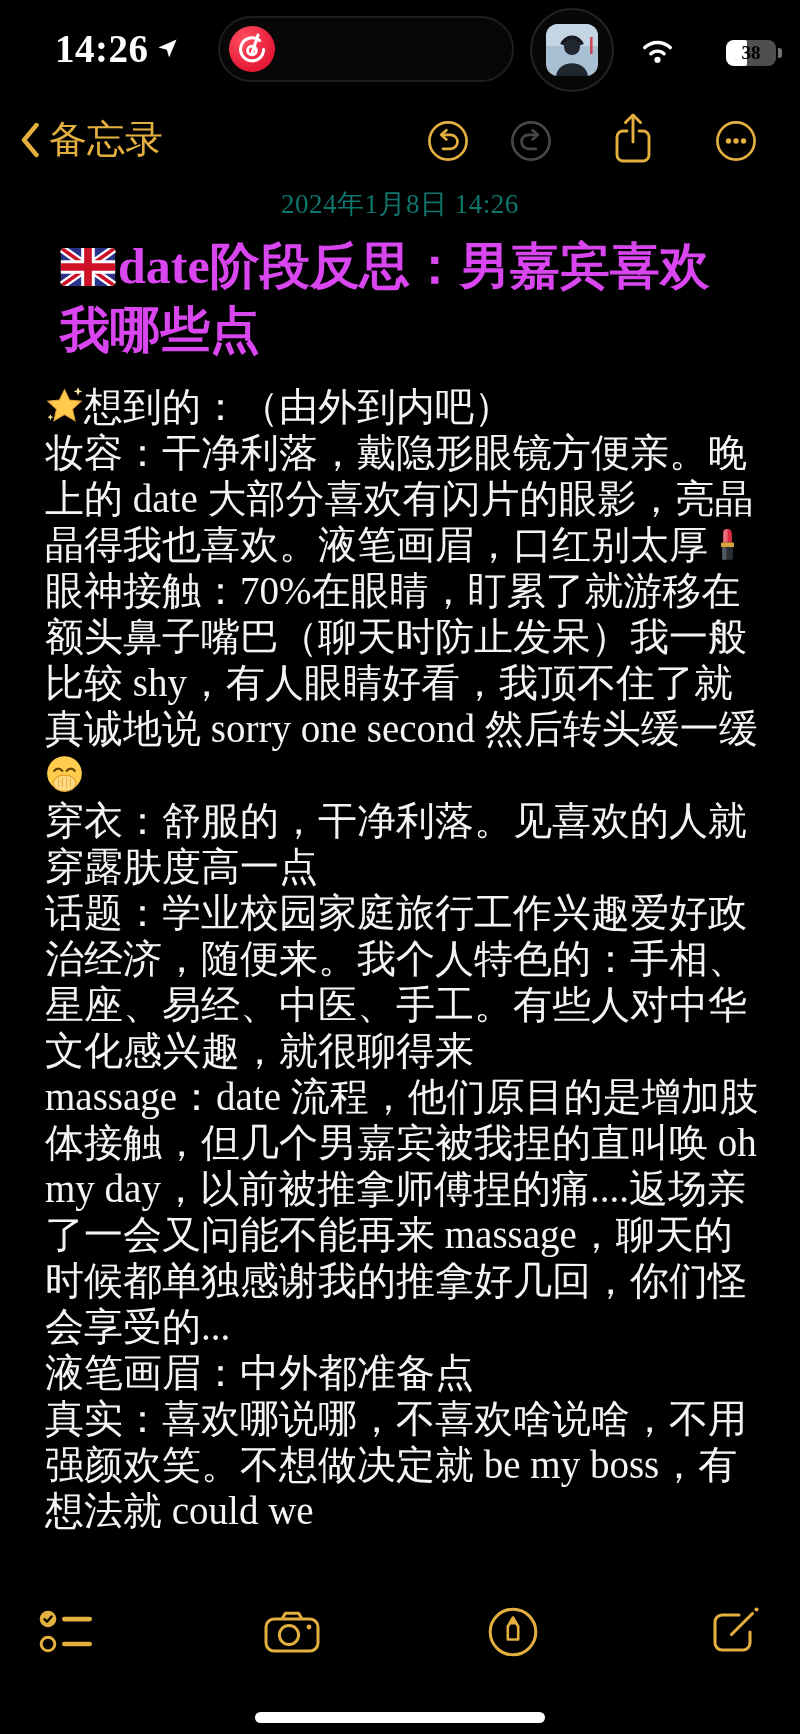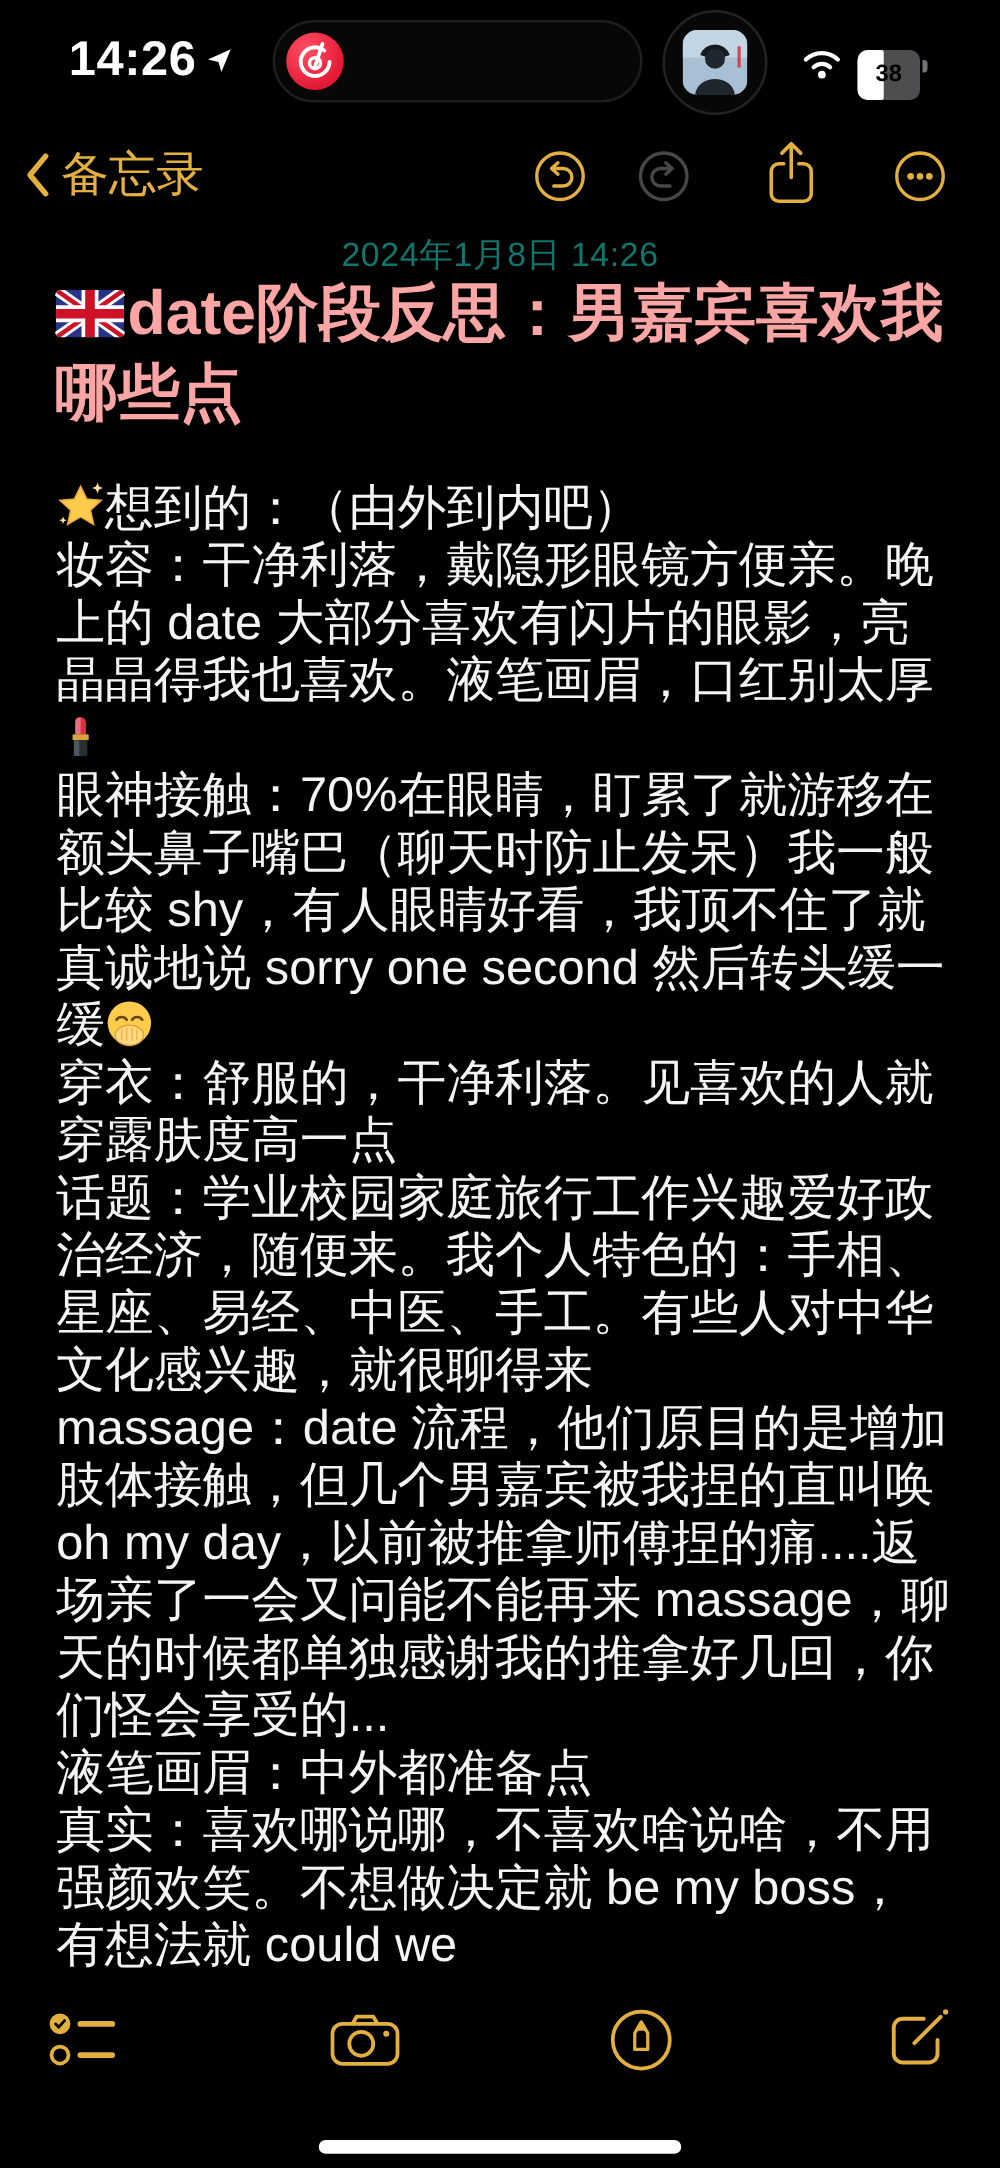--- a/index.html
+++ b/index.html
@@ -1,49 +1,49 @@
 <!DOCTYPE html>
 <html><head>
 <meta charset="utf-8">
 <style>
   html,body{margin:0;padding:0;background:#000;}
   .screen{position:relative;width:800px;height:1734px;background:#000;overflow:hidden;
-    font-family:Liberation Sans, sans-serif;color:#f5f5f5;}
+    font-family:Liberation Serif, serif;color:#f5f5f5;}
   .accent{color:#E3AF3F;}
   .inactive{color:#474749;}
   
   .time{position:absolute;left:55px;top:26px;display:flex;align-items:center;gap:7px;
     font-size:39px;font-weight:700;color:#fff;letter-spacing:.5px;}
   .island{position:absolute;left:218px;top:16px;width:296px;height:66px;border-radius:33px;
     background:#070707;border:2px solid #1e1e21;box-sizing:border-box;}
   .music-badge{position:absolute;left:9px;top:8px;width:46px;height:46px;border-radius:50%;
     background:radial-gradient(circle at 35% 30%,#ff5062,#e41935 70%);display:flex;align-items:center;justify-content:center;}
   .pip{position:absolute;left:530px;top:8px;width:84px;height:84px;border-radius:50%;
     border:2px solid #232327;box-sizing:border-box;background:#070707;display:flex;align-items:center;justify-content:center;}
   .pip-thumb{width:52px;height:52px;border-radius:12px;overflow:hidden;}
   .wifi{position:absolute;left:640px;top:38px;}
-  .battery{position:absolute;left:686px;top:40px;width:50px;height:40px;border-radius:8px;
+  .battery{position:absolute;left:726px;top:40px;width:50px;height:26px;border-radius:8px;
     background:rgba(142,142,147,.55);}
   .battery-fill{position:absolute;left:0;top:0;bottom:0;width:42%;background:#fff;border-radius:8px 2px 2px 8px;}
   .battery-num{position:absolute;inset:0;display:flex;align-items:center;justify-content:center;
     font-size:19px;font-weight:700;color:#000;}
   .battery-nub{position:absolute;right:-6px;top:7.5px;width:4px;height:10px;background:rgba(255,255,255,.45);border-radius:0 3px 3px 0;}
   
   .back{position:absolute;left:20px;top:114px;display:flex;align-items:center;gap:9px;cursor:pointer;}
   .back-label{font-size:38px;color:#E3AF3F;}
   .nav-btn{position:absolute;}
   .nav-undo{left:426px;top:119px;}
   .nav-redo{left:509px;top:119px;}
   .nav-share{left:610px;top:110px;}
   .nav-more{left:714px;top:119px;}
   
   .date-line{position:absolute;left:0;right:0;top:186px;text-align:center;
     font-size:27px;color:#0f766e;letter-spacing:.5px;}
-  .note-title{position:absolute;left:44px;right:38px;top:218px;margin:0;
-    font-size:50px;line-height:64px;font-weight:700;color:#fca5a5;}
+  .note-title{position:absolute;left:44px;right:38px;top:218px;margin:16px;
+    font-size:50px;line-height:64px;font-weight:700;color:#d946ef;}
   .note-body{position:absolute;left:45px;right:38px;top:384px;
     font-size:39px;line-height:46px;color:#f4f4f4;}
   .para{white-space:pre-wrap;}
   
   .emoji{display:inline-block;height:1em;width:1em;vertical-align:-0.12em;}
   .emoji-flag{display:inline-block;height:.76em;width:1.12em;border-radius:5px;overflow:hidden;vertical-align:-0.06em;margin-right:.04em;}
   .emoji-flag svg{display:block;width:100%;height:100%;}
   
   .toolbar{position:absolute;left:0;right:0;top:1598px;height:68px;display:flex;
     justify-content:space-between;align-items:center;padding:0 38px;box-sizing:border-box;}

